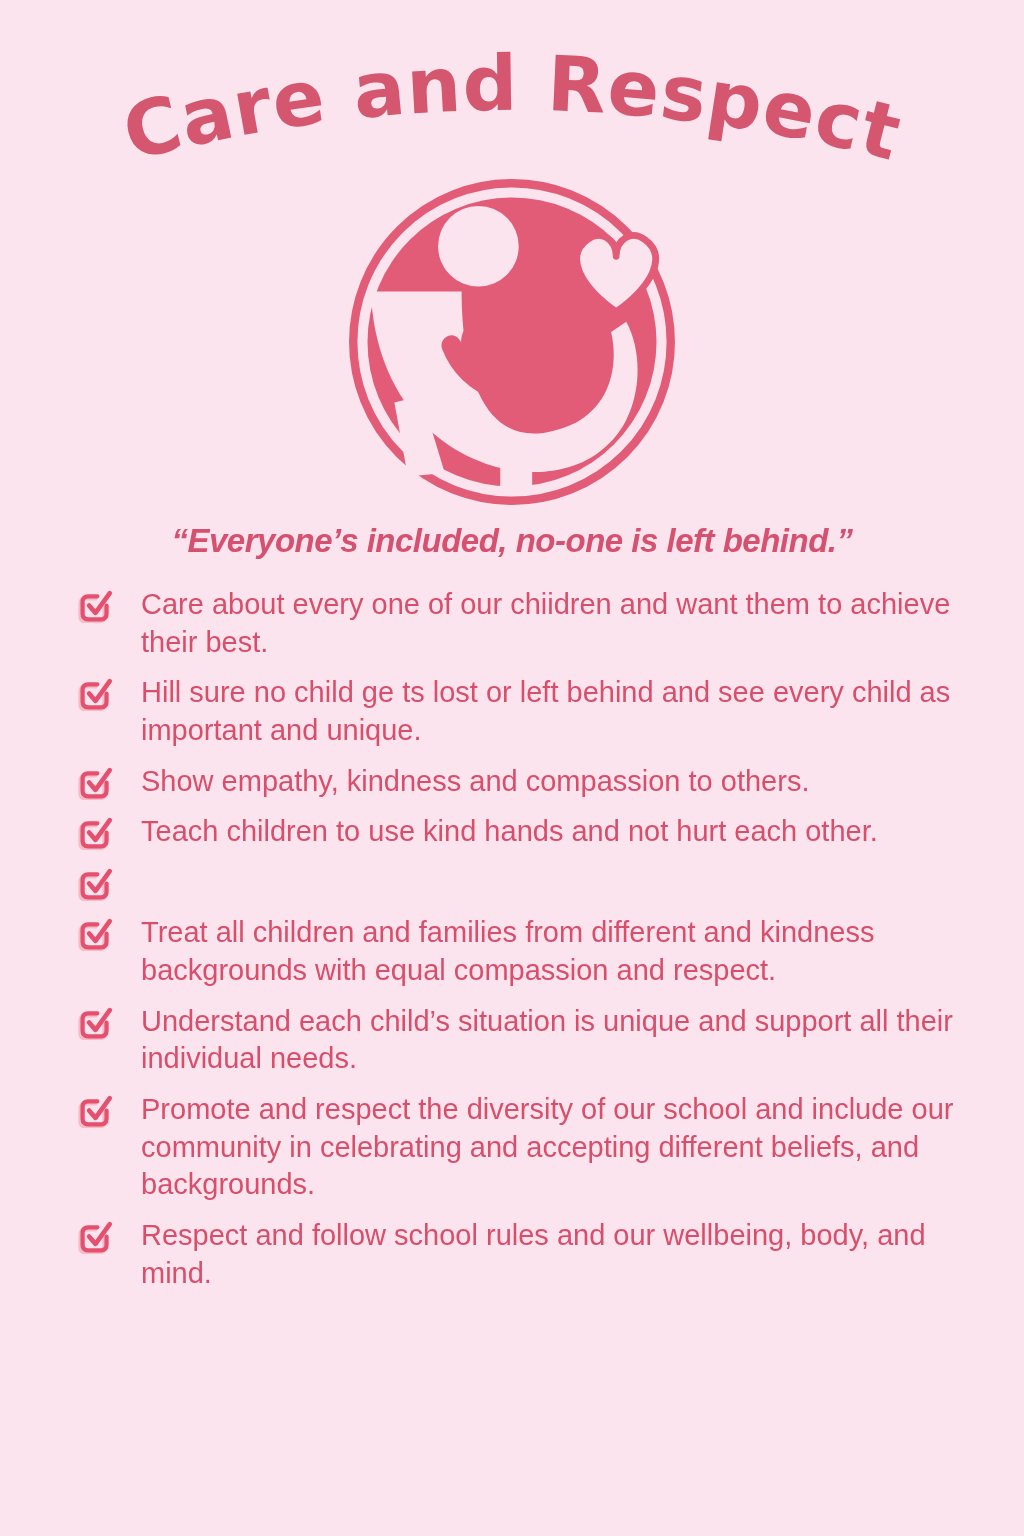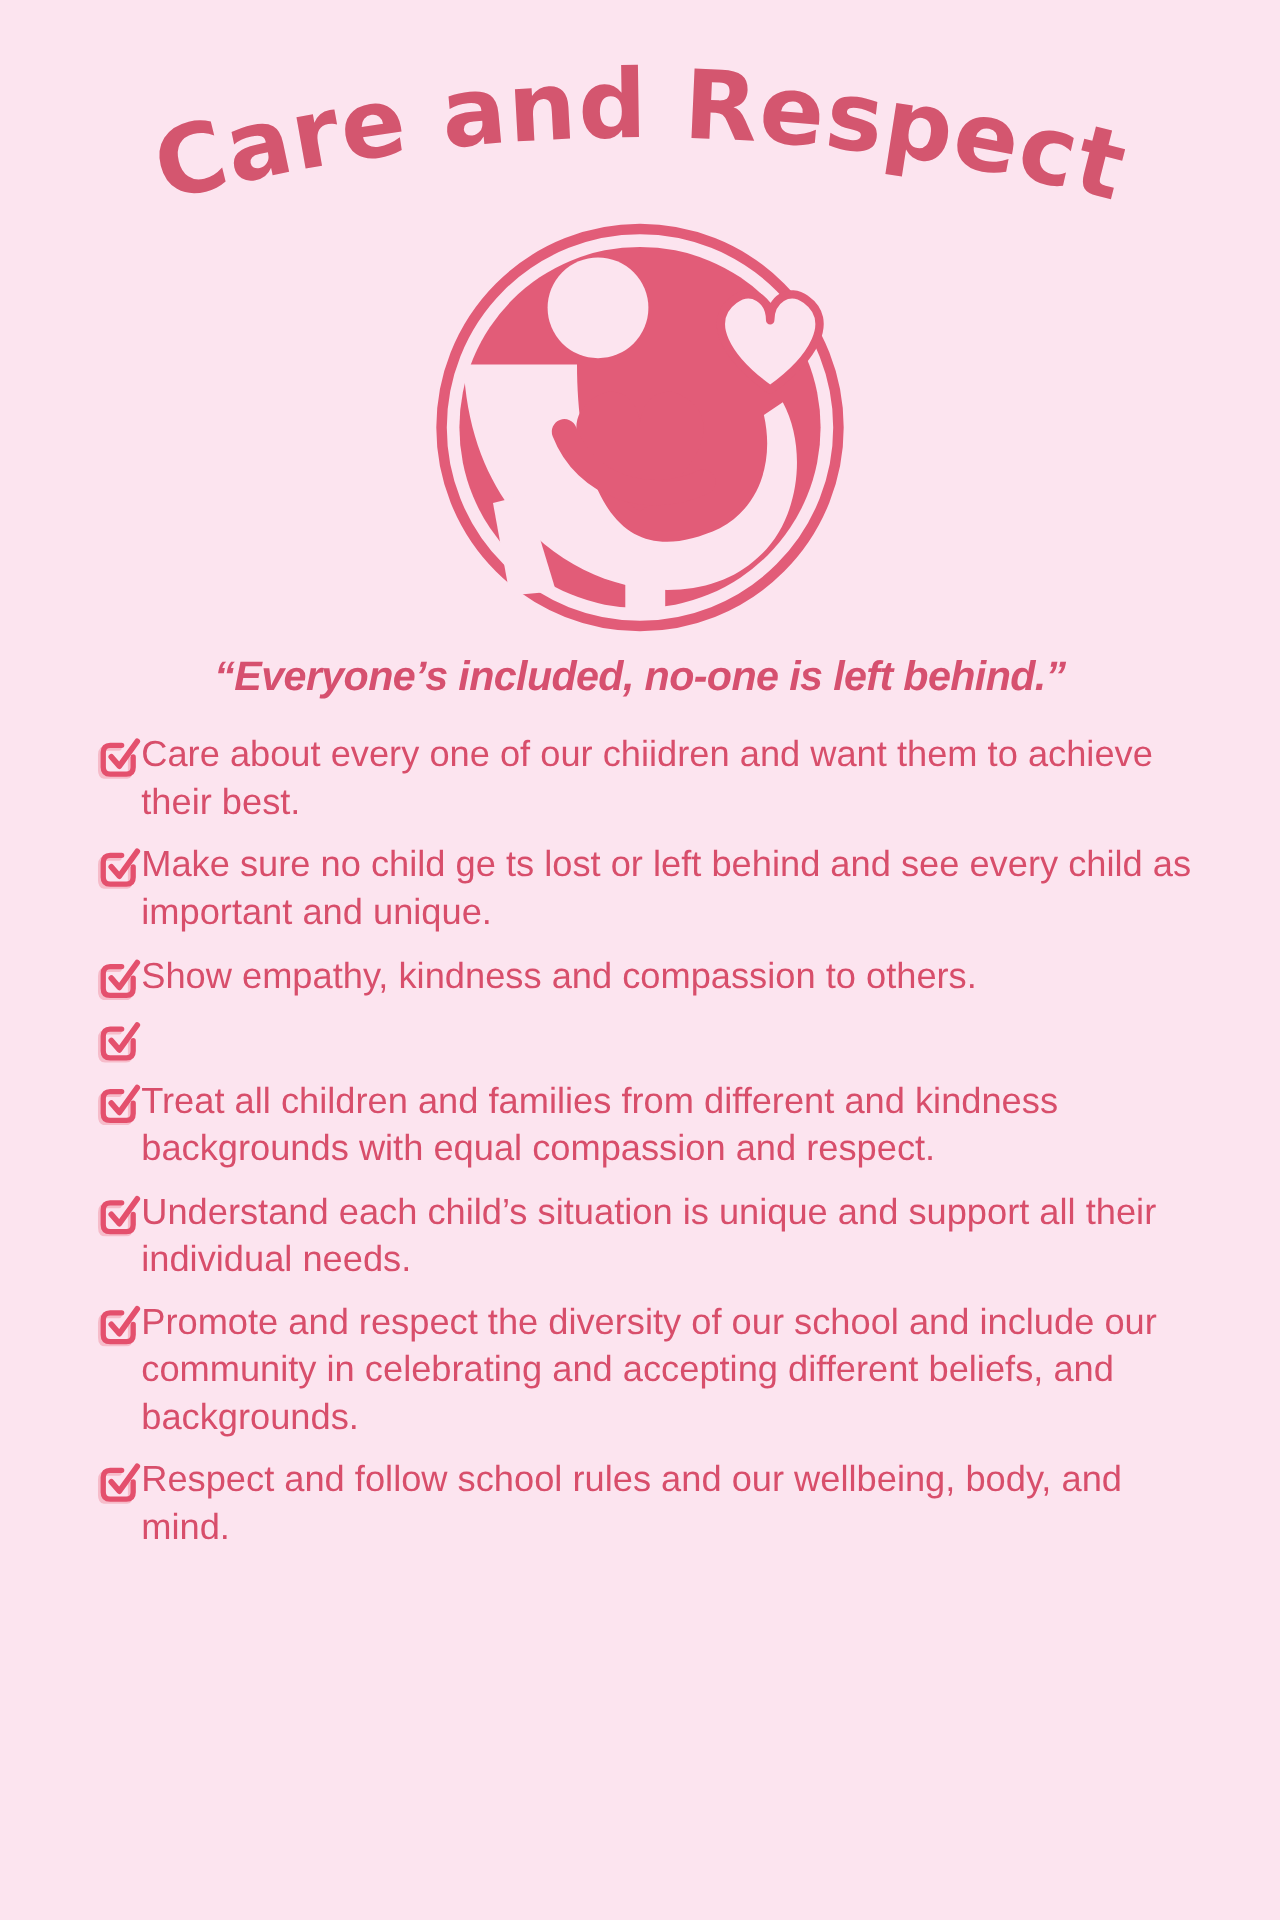--- a/index.html
+++ b/index.html
@@ -55,21 +55,21 @@
   }
   
   ul.values {
     list-style: none;
     margin: 26px 0 0;
     padding: 0 48px 0 78px;
   }
   li.value-item {
     display: flex;
     align-items: flex-start;
-    gap: 0;
+    gap: 28px;
     margin-bottom: 13px;
     color: #d84e6b;
     font-size: 29px;
     line-height: 1.3;
   }
   .check-icon {
     flex: 0 0 auto;
     width: 35px;
     height: 35px;
     margin-top: 2px;
@@ -144,32 +144,38 @@
     <li class="value-item">
       <svg class="check-icon" viewBox="0 0 38 38">
           <use href="#checkbox-symbol"></use>
         </svg>
       <span class="item-text">Care about every one of our chiidren and want them to achieve their best.</span>
     </li>
     <li class="value-item">
       <svg class="check-icon" viewBox="0 0 38 38">
           <use href="#checkbox-symbol"></use>
         </svg>
-      <span class="item-text">Make sure no child ge ts lost or left behind and see every child as important and unique.</span>
+      <span class="item-text">Hill sure no child ge ts lost or left behind and see every child as important and unique.</span>
     </li>
     <li class="value-item">
       <svg class="check-icon" viewBox="0 0 38 38">
           <use href="#checkbox-symbol"></use>
         </svg>
       <span class="item-text">Show empathy, kindness and compassion to others.</span>
     </li>
     <li class="value-item">
       <svg class="check-icon" viewBox="0 0 38 38">
           <use href="#checkbox-symbol"></use>
         </svg>
+      <span class="item-text">Teach children to use kind hands and not hurt each other.</span>
+    </li>
+    <li class="value-item">
+      <svg class="check-icon" viewBox="0 0 38 38">
+          <use href="#checkbox-symbol"></use>
+        </svg>
     </li>
     <li class="value-item">
       <svg class="check-icon" viewBox="0 0 38 38">
           <use href="#checkbox-symbol"></use>
         </svg>
       <span class="item-text">Treat all children and families from different and kindness backgrounds with equal compassion and respect.</span>
     </li>
     <li class="value-item">
       <svg class="check-icon" viewBox="0 0 38 38">
           <use href="#checkbox-symbol"></use>

